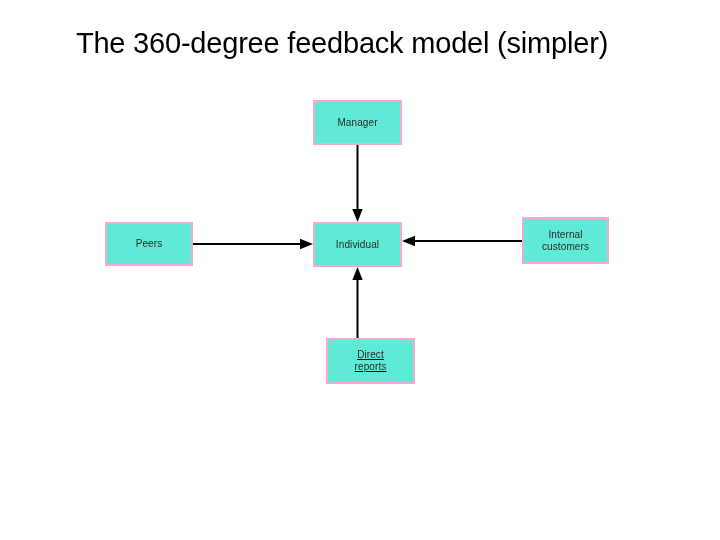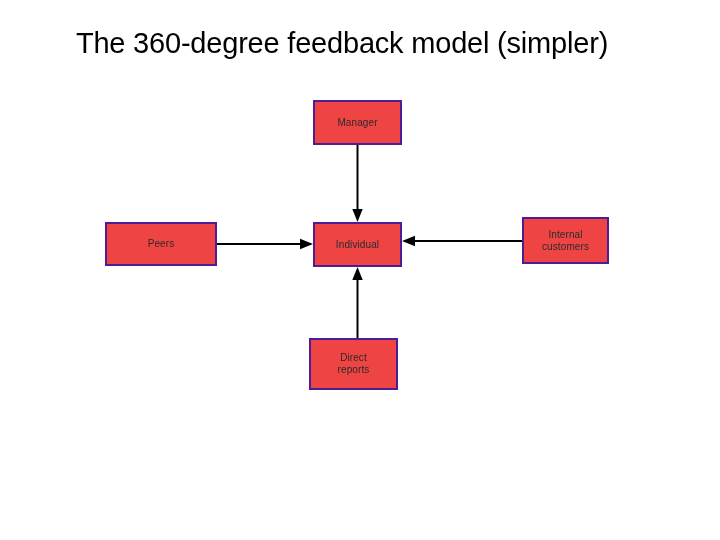--- a/index.html
+++ b/index.html
@@ -44,22 +44,22 @@
     position: absolute;
     left: 0;
     top: 0;
     width: 720px;
     height: 540px;
   }
 
   .node {
     position: absolute;
     box-sizing: border-box;
-    background: #ef4444;
-    border: 2px solid #4c1d95;
+    background: #5eead4;
+    border: 2px solid #f9a8d4;
     display: flex;
     align-items: center;
     justify-content: center;
     text-align: center;
   }
   .node .node-label {
     font-family: "Liberation Sans", sans-serif;
     font-size: 10px;
     line-height: 12px;
     color: #2b2b2b;
@@ -69,42 +69,43 @@
 
   #node-manager {
     left: 313px;
     top: 100px;
     width: 89px;
     height: 45px;
   }
   #node-peers {
     left: 105px;
     top: 222px;
-    width: 112px;
+    width: 88px;
     height: 44px;
   }
   #node-individual {
     left: 313px;
     top: 222px;
     width: 89px;
     height: 45px;
     justify-content: center;
   }
   #node-internal-customers {
     left: 522px;
     top: 217px;
     width: 87px;
     height: 47px;
     text-align: center;
   }
   #node-direct-reports {
-    left: 309px;
+    left: 326px;
     top: 338px;
     width: 89px;
-    height: 52px;
+    height: 46px;
+    text-decoration: underline;
   }
 
   #connector-layer {
     position: absolute;
     left: 0;
     top: 0;
     width: 720px;
     height: 540px;
     pointer-events: none;
   }

